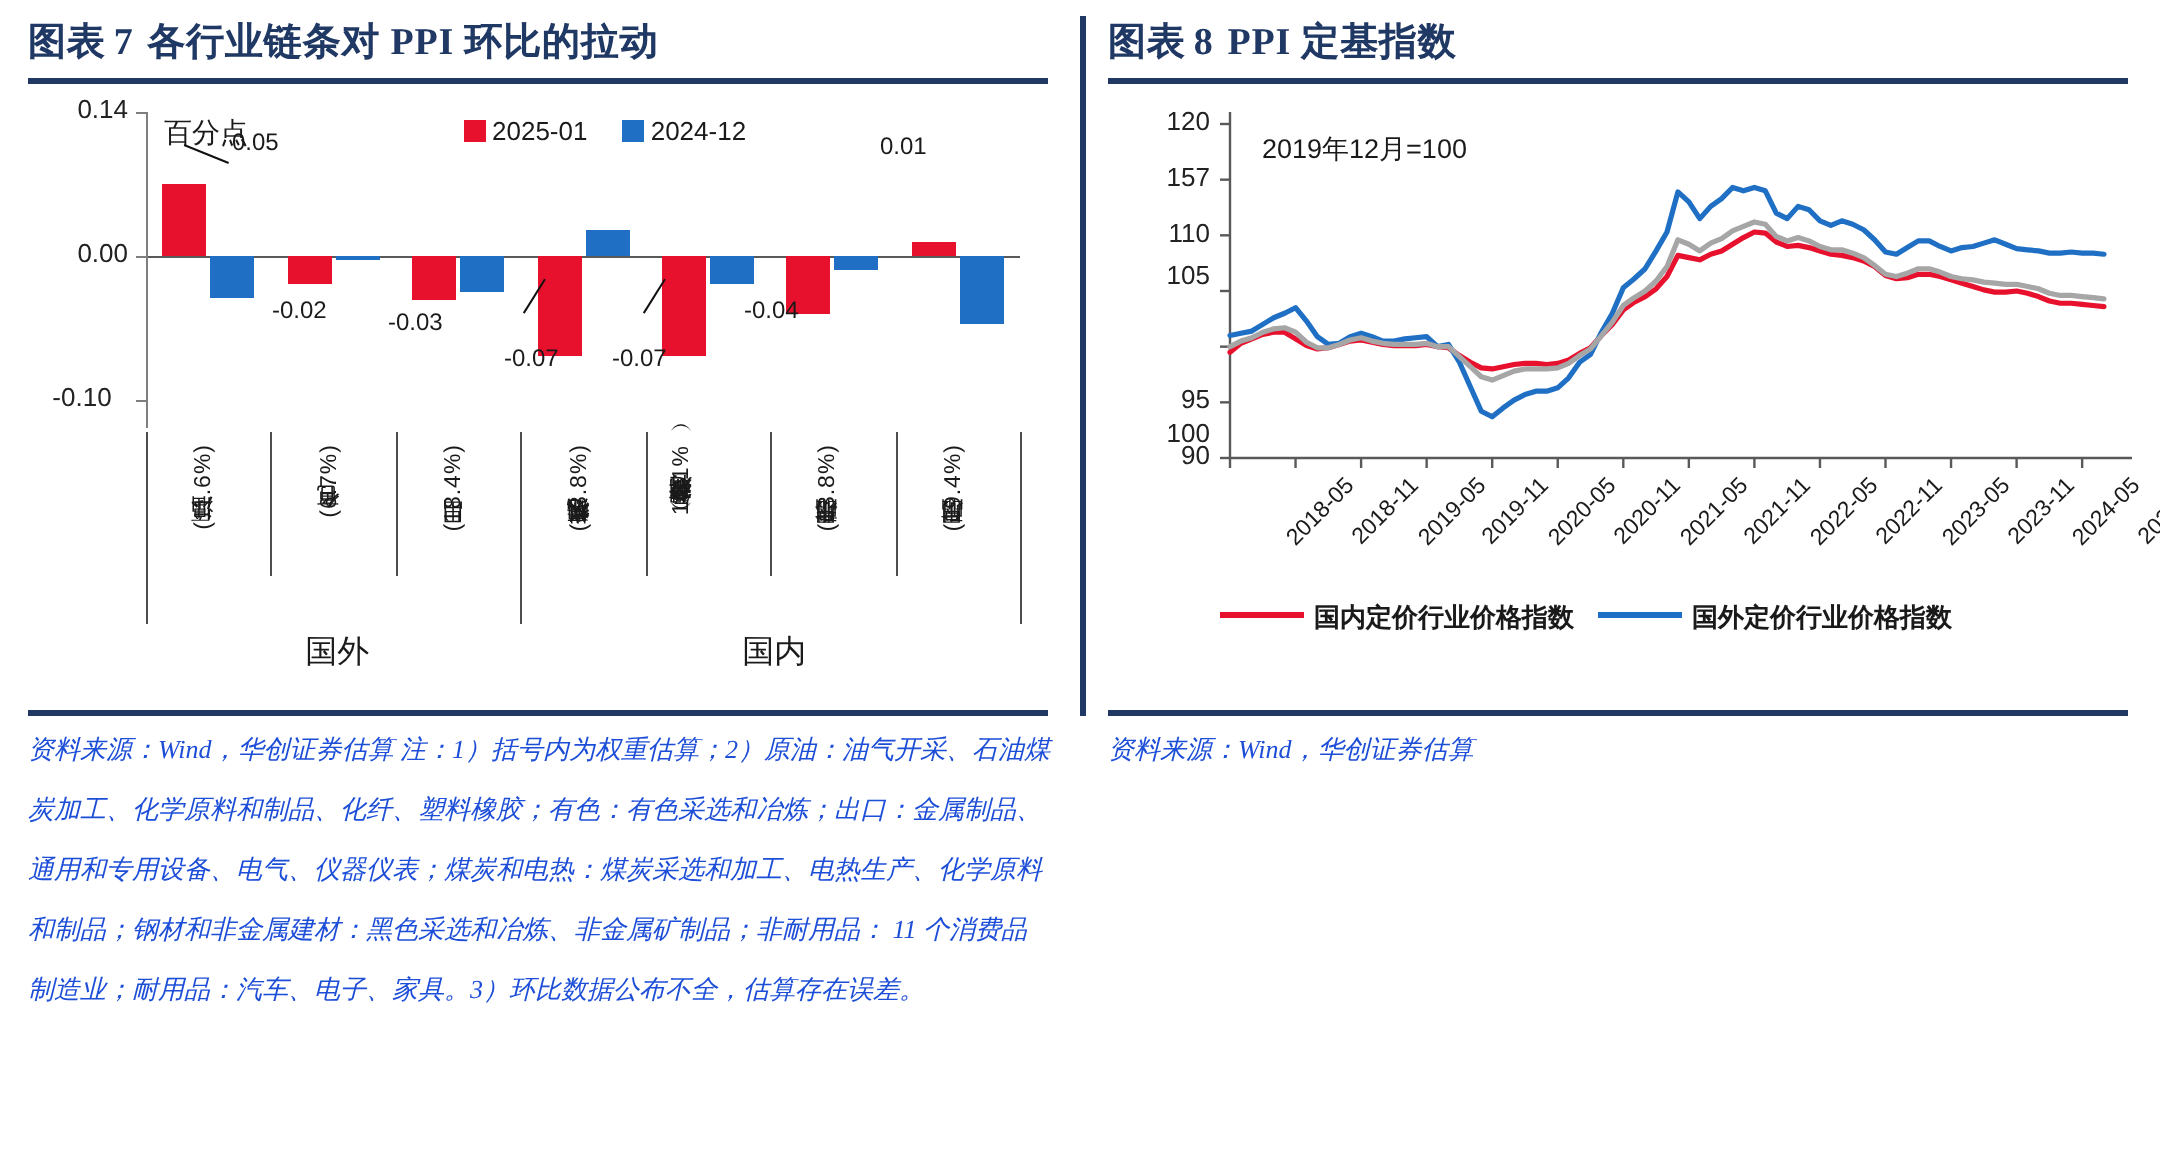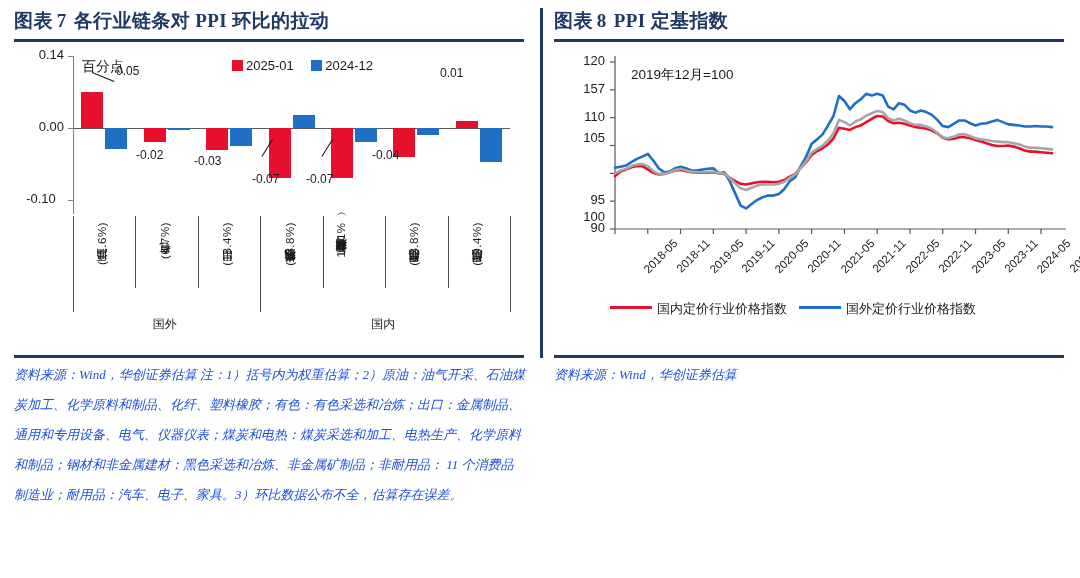--- a/index.html
+++ b/index.html
@@ -60,21 +60,21 @@
     writing-mode:vertical-rl;transform:rotate(180deg);
     transform-origin:center;letter-spacing:.5px;
     font-family:"Liberation Sans","DejaVu Sans",sans-serif;
   }
   .dlabel{
     position:absolute;font-size:12px;color:#1a1a1a;white-space:nowrap;
     font-family:"Liberation Sans","DejaVu Sans",sans-serif;
   }
   .grpline{position:absolute;width:1px;background:#4d4d4d;}
   .grplabel{
-    position:absolute;font-size:12px;color:#1a1a1a;
+    position:absolute;font-size:16px;color:#1a1a1a;
     font-family:"Liberation Sans","DejaVu Sans",sans-serif;
   }
   .units{
     position:absolute;left:82px;top:14px;font-size:14px;color:#1a1a1a;
     font-family:"Liberation Sans","DejaVu Sans",sans-serif;
   }
   .legend7{position:absolute;top:14px;left:232px;font-size:13px;
     font-family:"Liberation Sans","DejaVu Sans",sans-serif;color:#1a1a1a;}
   .legend7 .item{display:inline-block;margin-right:14px;}
   .legend7 .sw{display:inline-block;width:11px;height:11px;vertical-align:-1px;margin-right:3px;}
@@ -89,21 +89,21 @@
   .c8 .note{
     position:absolute;font-size:13.5px;color:#1a1a1a;
     font-family:"Liberation Sans","DejaVu Sans",sans-serif;
   }
   .xtick-lab{
     position:absolute;font-size:11.5px;color:#1a1a1a;white-space:nowrap;
     transform:rotate(-45deg);transform-origin:right top;
     font-family:"Liberation Sans","DejaVu Sans",sans-serif;
   }
   .legend8{position:absolute;font-size:13px;color:#1a1a1a;
-    font-family:"Liberation Serif","DejaVu Serif",serif;font-weight:normal;}
+    font-family:"Liberation Serif","DejaVu Serif",serif;font-weight:bold;}
   .legend8 .row{white-space:nowrap;margin-bottom:7px;}
   .legend8 .item{display:inline-block;margin-right:12px;}
   .legend8 .ln{display:inline-block;width:42px;height:3.4px;vertical-align:4px;margin-right:5px;}
 </style>
 </head>
 <body>
 
 <div class="page">
 
   <div class="panel panel-left">

